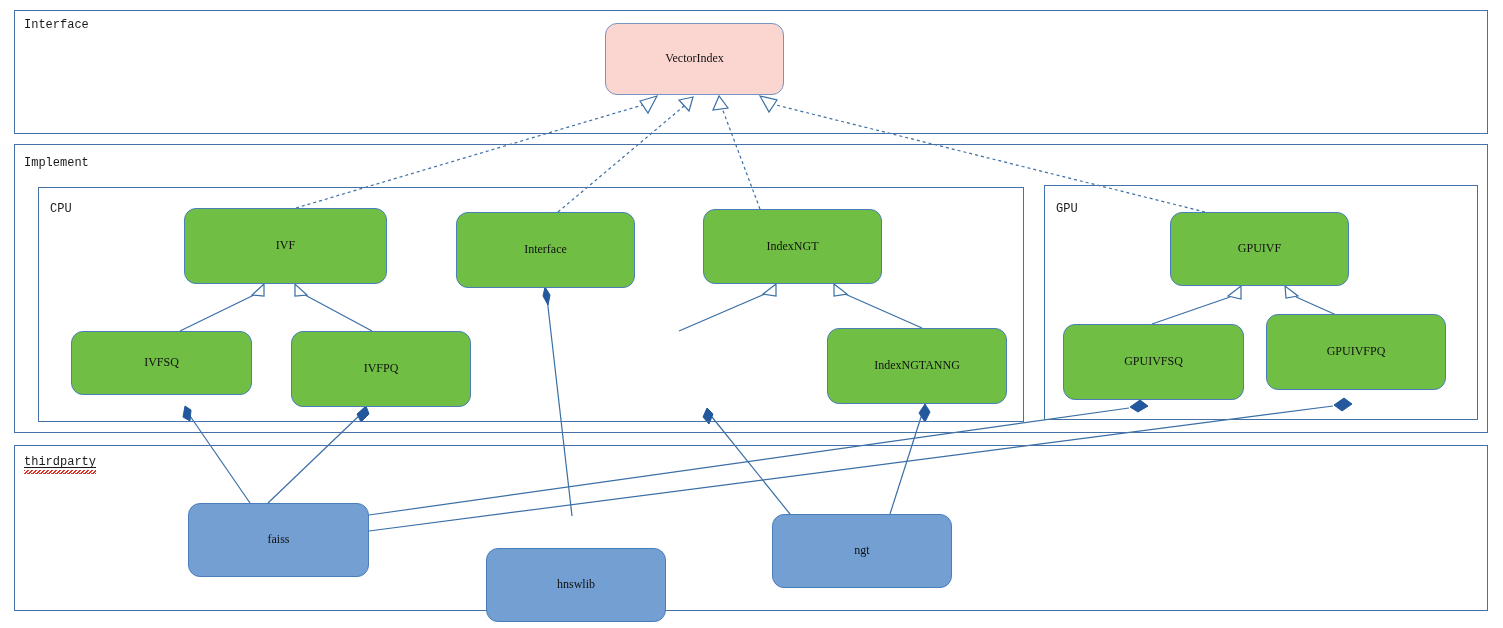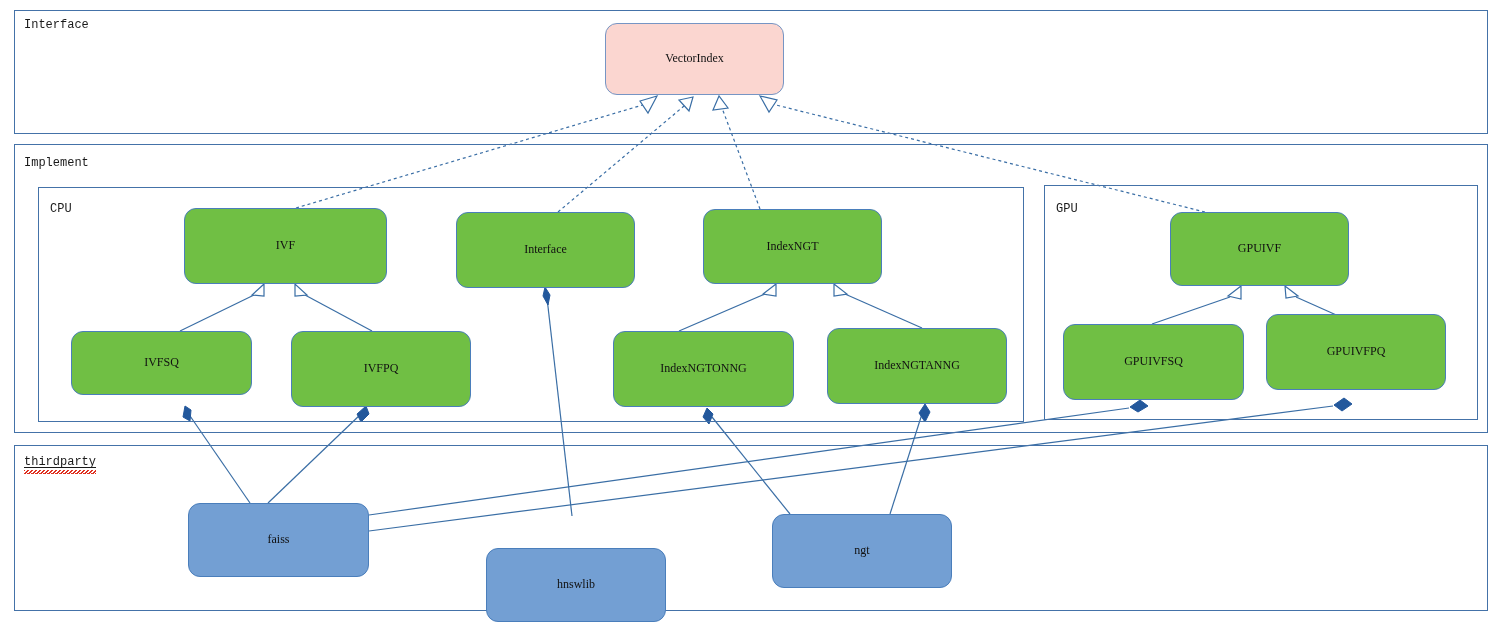--- a/index.html
+++ b/index.html
@@ -222,23 +222,20 @@
   </div>
 
   <div class="node impl-node" style="left:71px; top:331px; width:181px; height:64px;">
     <span>IVFSQ</span>
   </div>
 
   <div class="node impl-node" style="left:291px; top:331px; width:180px; height:76px;">
     <span>IVFPQ</span>
   </div>
 
-  <div class="node impl-node" style="left:613px; top:331px; width:181px; height:76px;">
-    <span>IndexNGTONNG</span>
-  </div>
 
   <div class="node impl-node" style="left:827px; top:328px; width:180px; height:76px;">
     <span>IndexNGTANNG</span>
   </div>
 
   <div class="node impl-node" style="left:1063px; top:324px; width:181px; height:76px;">
     <span>GPUIVFSQ</span>
   </div>
 
   <div class="node impl-node" style="left:1266px; top:314px; width:180px; height:76px;">

